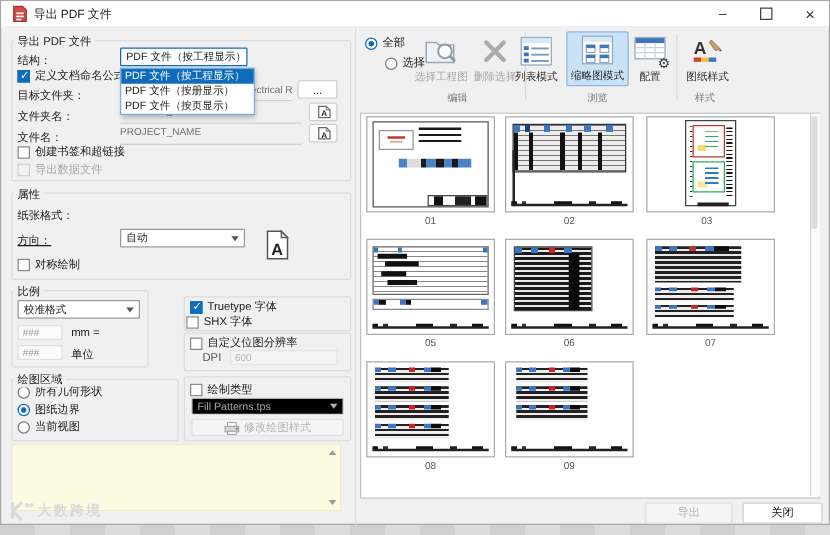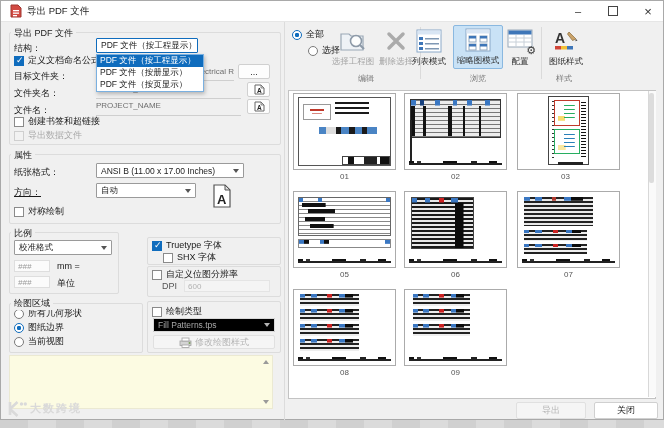--- a/index.html
+++ b/index.html
@@ -167,24 +167,20 @@
         <span>创建书签和超链接</span>
   </div>
   <div class="chk dis" style="left:13px;top:128px;">
     <span class="box"></span>
         <span>导出数据文件</span>
   </div>
 
   <div class="grp" style="left:8px;top:153px;width:270px;height:68px;"></div>
   <span class="grp-lbl" style="left:10px;top:148px;">属性</span>
   <span class="lbl" style="left:13px;top:165px;text-align:right;">纸张格式：</span>
-  <div class="sel" style="left:95px;top:162px;width:148px;height:15px;">
-    <span>ANSI B (11.00 x 17.00 Inches)</span>
-        <span class="car"></span>
-  </div>
   <span class="lbl" style="left:13px;top:185px;text-decoration:underline;">方向：</span>
   <div class="sel" style="left:95px;top:182px;width:100px;height:15px;">
     <span>自动</span>
         <span class="car"></span>
   </div>
   <span style="position:absolute;left:208px;top:182px;">
     <svg width="26" height="26" viewBox="0 0 26 26">
           <path d="M5 2 h11 l5 5 v17 h-16 z" fill="#fff" stroke="#555" stroke-width="1.2"></path>
           <path d="M16 2 l5 5 h-5 z" fill="#dcdcdc" stroke="#555" stroke-width="1"></path>
           <text x="8" y="21" font-size="13" font-weight="bold" fill="#222">A</text>
@@ -204,21 +200,21 @@
   <div class="minifld" style="left:13px;top:259px;width:36px;height:12px;">###</div>
   <span class="lbl" style="left:56px;top:260px;">mm =</span>
   <div class="minifld" style="left:13px;top:275px;width:36px;height:12px;">###</div>
   <span class="lbl" style="left:56px;top:276px;">单位</span>
 
   <div class="grp" style="left:146px;top:236px;width:132px;height:26px;"></div>
   <div class="chk" style="left:151px;top:238px;">
     <span class="box on"></span>
         <span>Truetype 字体</span>
   </div>
-  <div class="chk" style="left:136px;top:250px;padding-left:26px;">
+  <div class="chk" style="left:148px;top:250px;">
     <span class="box"></span>
         <span>SHX 字体</span>
   </div>
 
   <div class="grp" style="left:146px;top:265px;width:132px;height:29px;"></div>
   <div class="chk" style="left:151px;top:267px;">
     <span class="box"></span>
         <span>自定义位图分辨率</span>
   </div>
   <span class="lbl" style="left:161px;top:280px;color:#555;">DPI</span>

